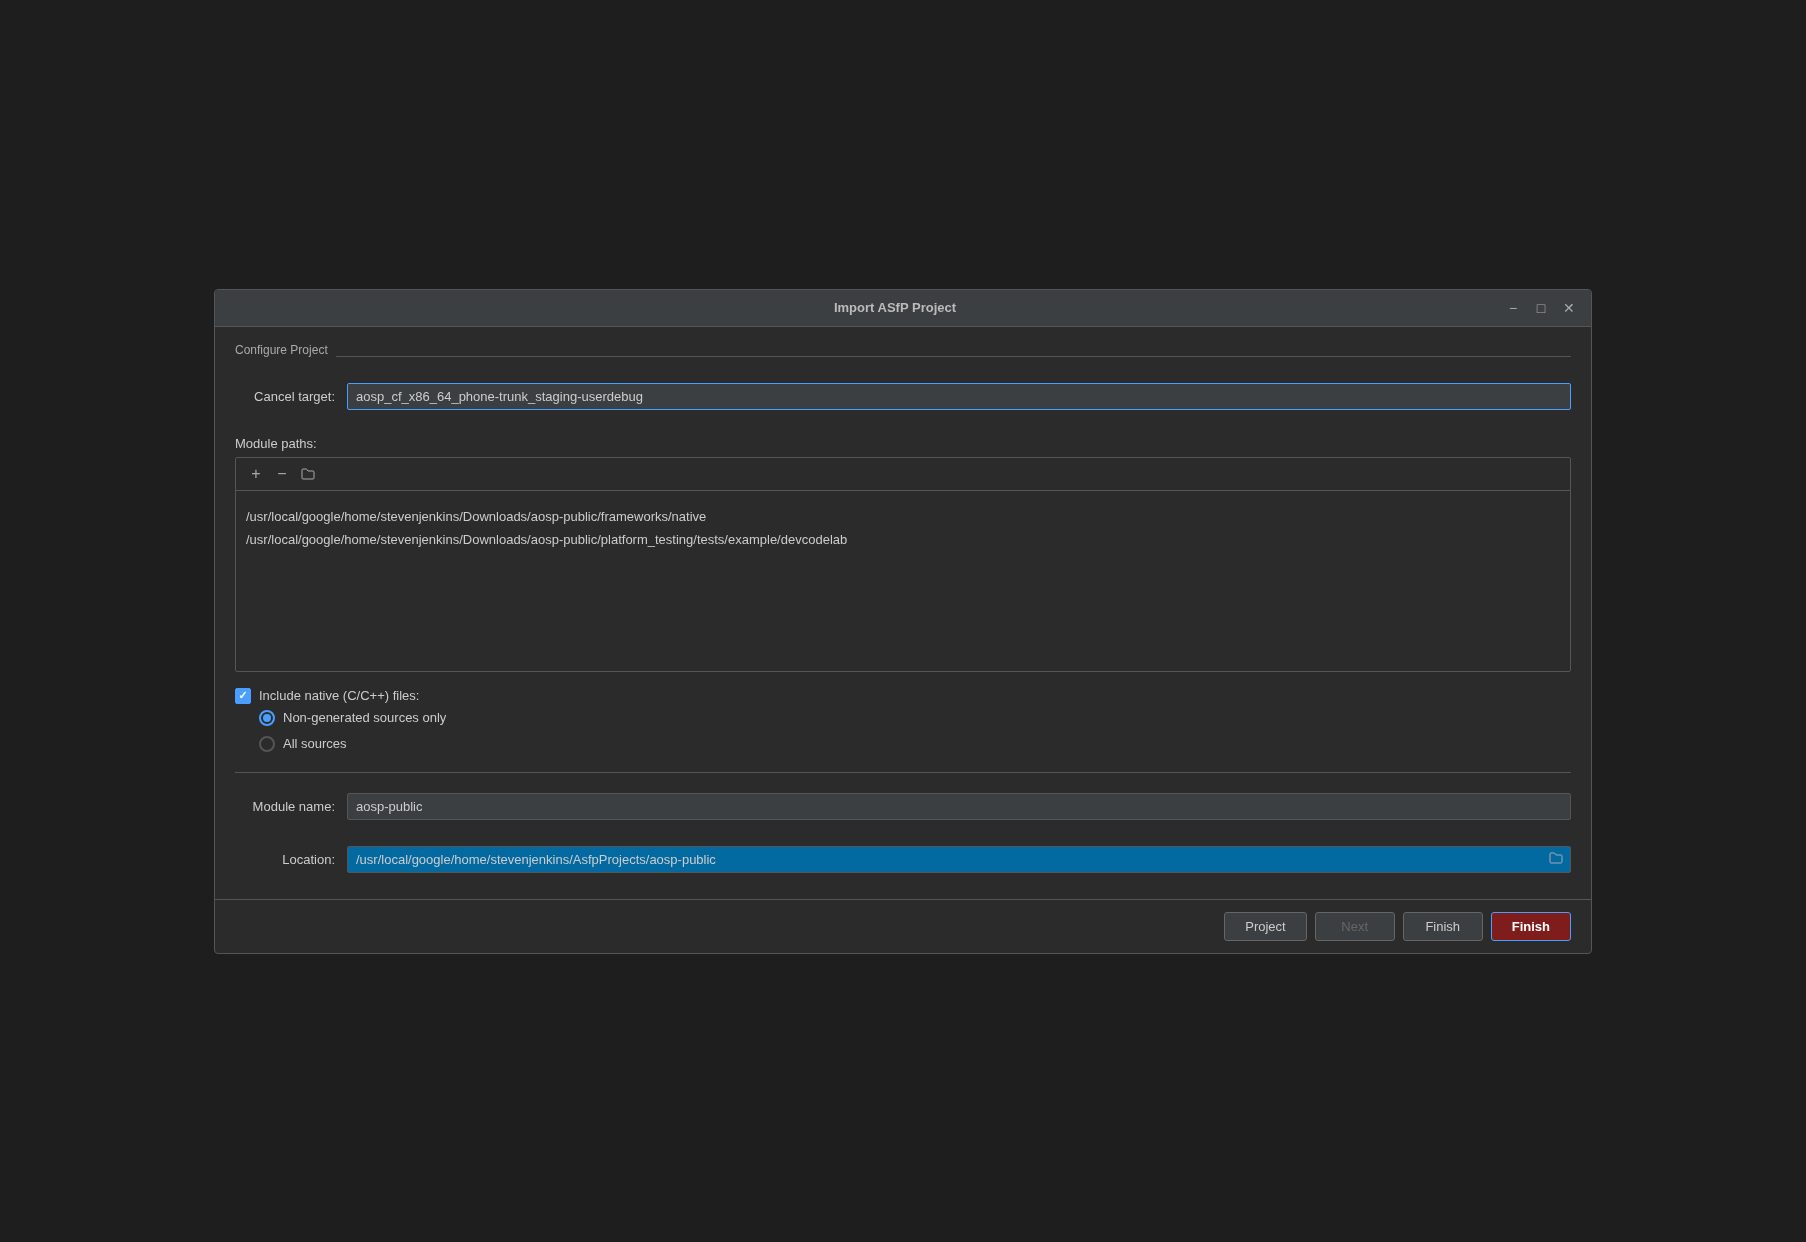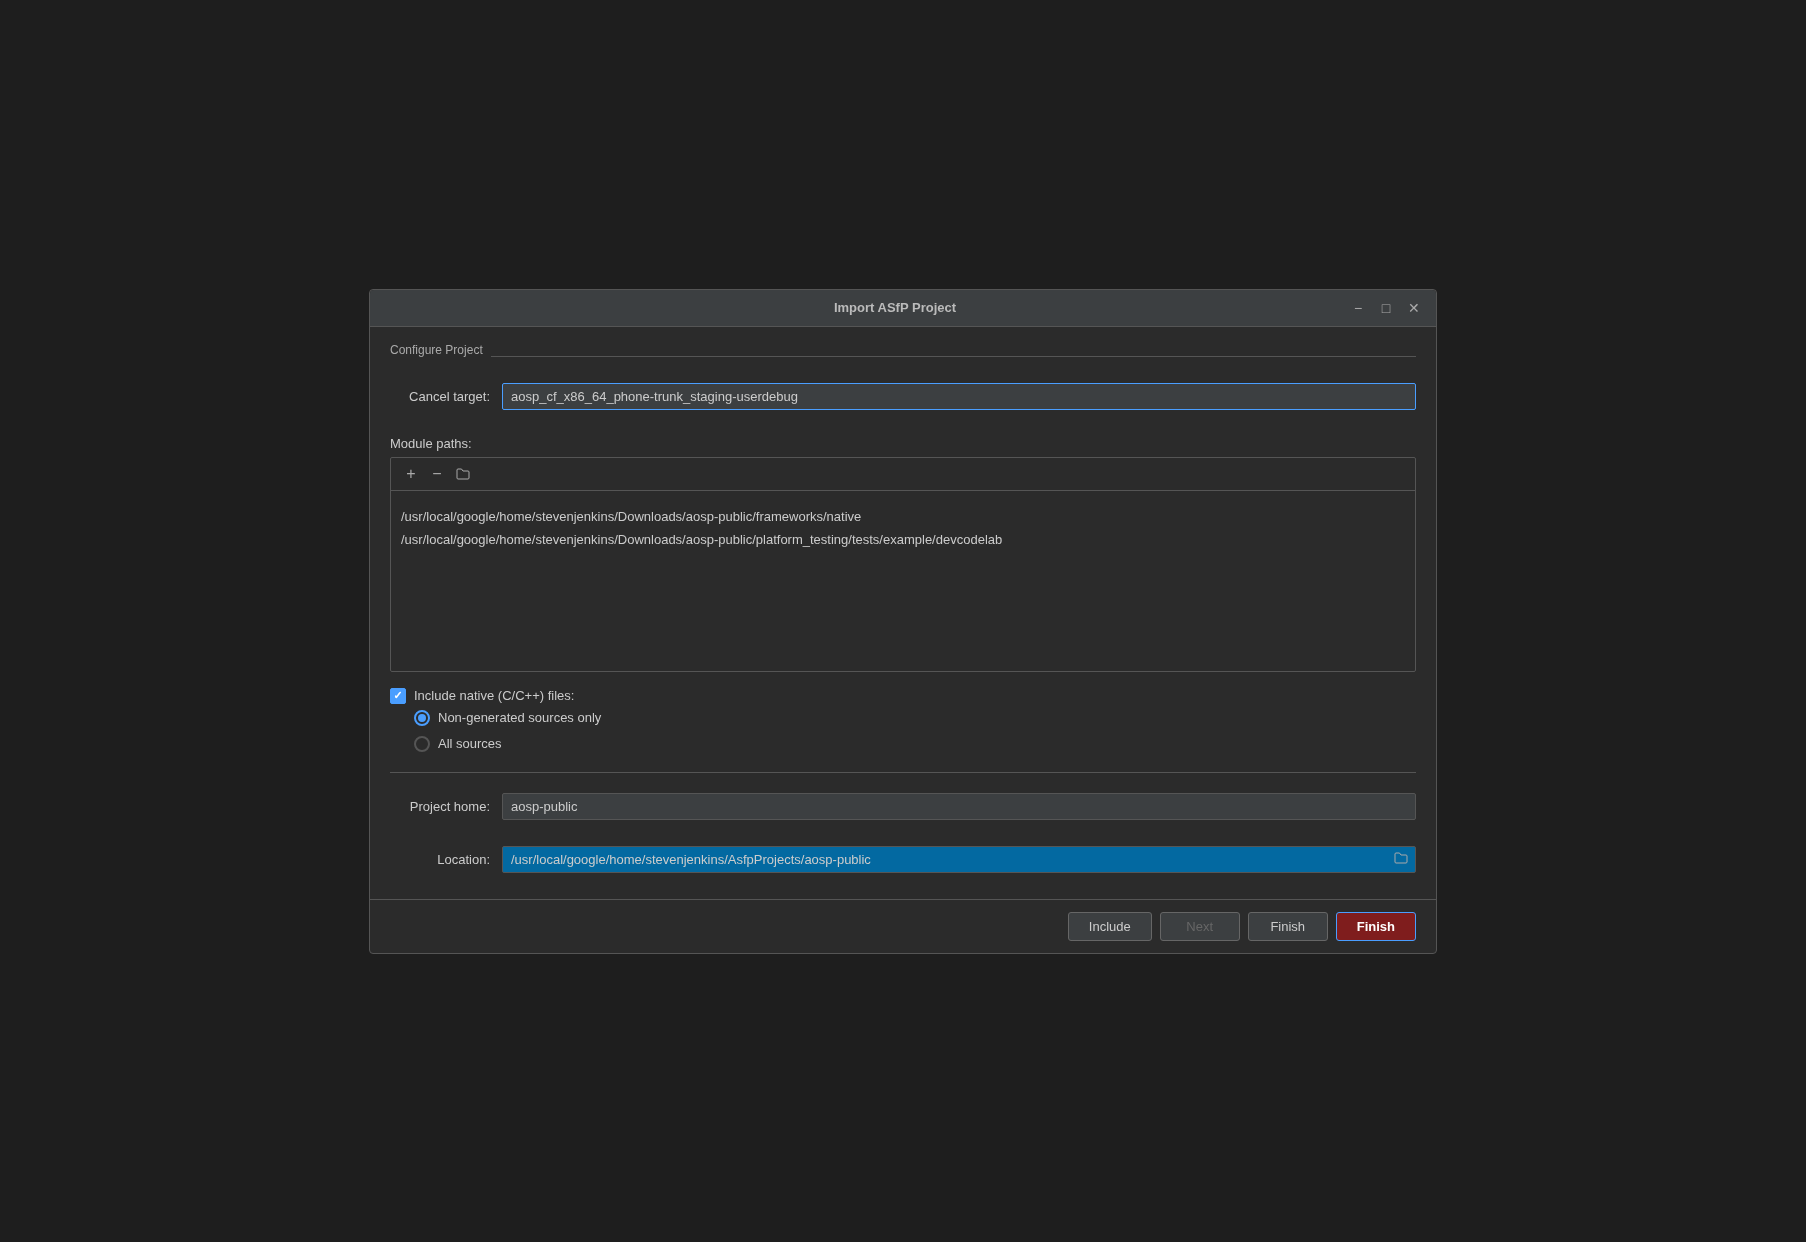--- a/index.html
+++ b/index.html
@@ -11,21 +11,21 @@
     body {
       background: #1e1e1e;
       display: flex;
       justify-content: center;
       align-items: center;
       min-height: 100vh;
       font-family: -apple-system, BlinkMacSystemFont, 'Segoe UI', Arial, sans-serif;
     }
 
     .dialog {
-      width: 1068px;
+      width: 1378px;
       background: #2b2b2b;
       border: 1px solid #555;
       border-radius: 4px;
       display: flex;
       flex-direction: column;
       color: #ccc;
       font-size: 13px;
     }
 
     .title-bar {
@@ -361,37 +361,37 @@
         <div class="radio-row">
           <div class="radio-custom"></div>
           <span>All sources</span>
         </div>
       </div>
     </div>
 
     <div class="divider"></div>
 
     <div class="form-row">
-      <label class="form-label">Project home:</label>
+      <label class="form-label">Module name:</label>
       <input type="text" class="form-input inactive" value="aosp-public" style="">
     </div>
 
     <div class="form-row">
       <label class="form-label">Location:</label>
       <div class="location-input-wrapper">
         <input type="text" class="location-input" value="/usr/local/google/home/stevenjenkins/AsfpProjects/aosp-public" style="">
         <button class="location-browse-btn">
           <svg width="14" height="12" viewBox="0 0 14 12" fill="none">
             <path d="M1 2C1 1.4 1.4 1 2 1H5.5L7 3H12C12.6 3 13 3.4 13 4V10C13 10.6 12.6 11 12 11H2C1.4 11 1 10.6 1 10V2Z" stroke="#aaa" stroke-width="1" fill="none"></path>
           </svg>
         </button>
       </div>
     </div>
 
   </div>
 
   <div class="dialog-footer">
-    <button class="footer-btn">Include</button>
+    <button class="footer-btn">Project</button>
     <button class="footer-btn disabled">Next</button>
     <button class="footer-btn">Finish</button>
     <button class="footer-btn primary">Finish</button>
   </div>
 </div>
 
 </body></html>

